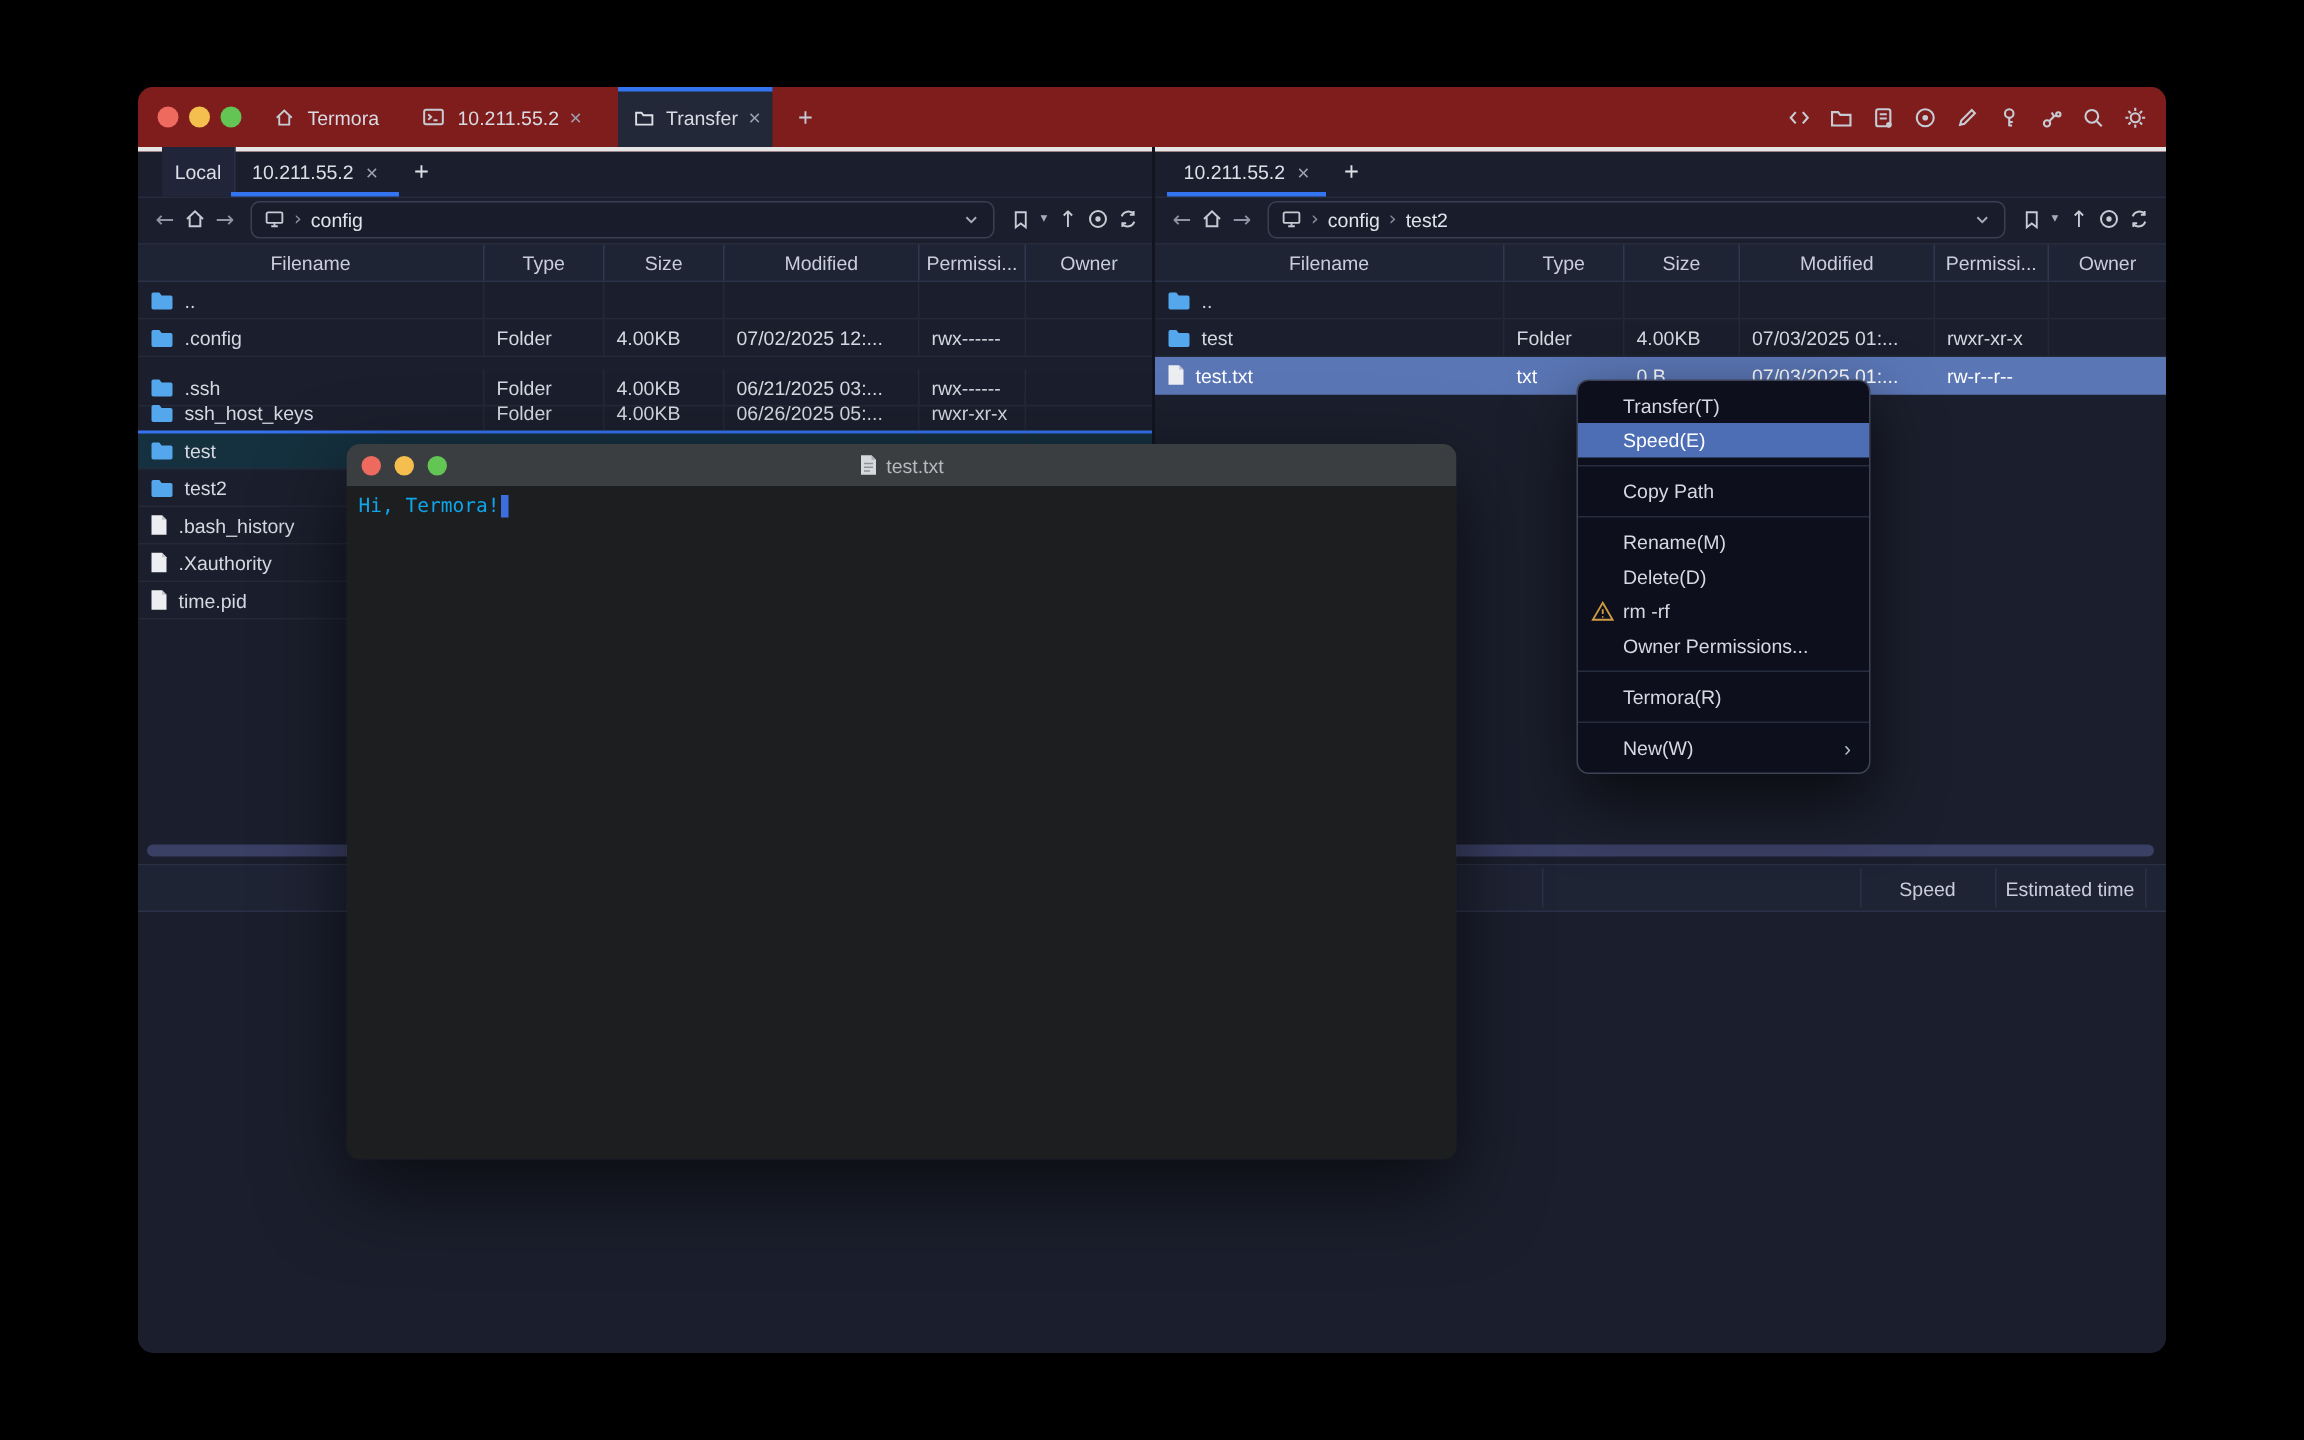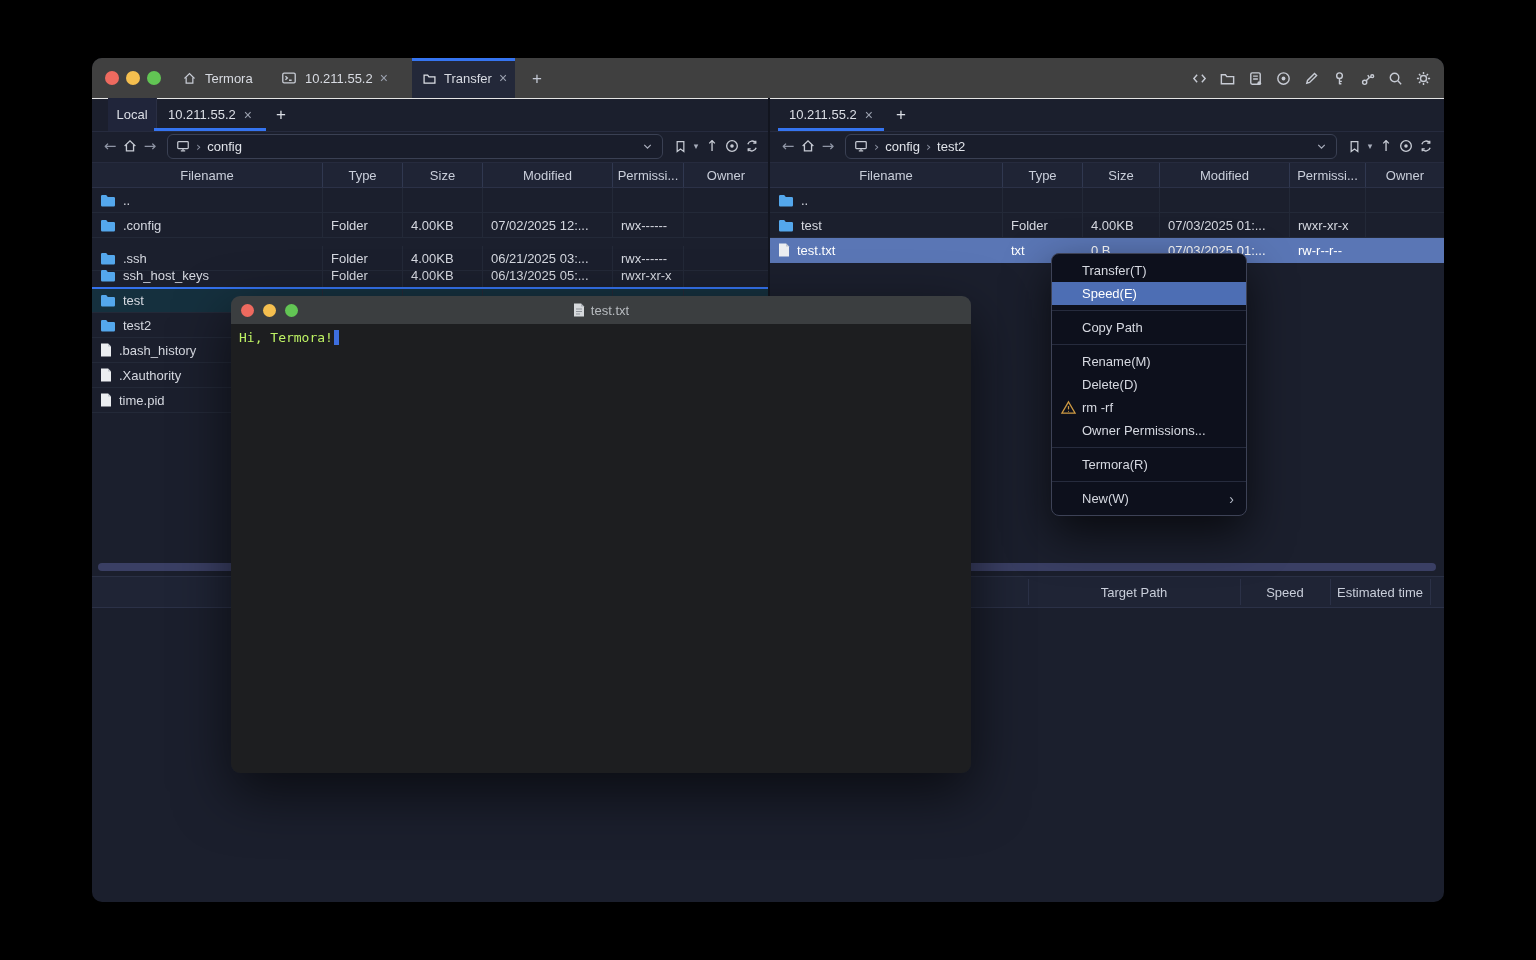--- a/index.html
+++ b/index.html
@@ -2,22 +2,22 @@
 <html><head>
 <meta charset="utf-8">
 <style>
   html,body{margin:0;padding:0;background:#000;}
   .page{position:relative;width:1536px;height:960px;background:#000;overflow:hidden;
         font-family:"Liberation Sans",sans-serif;}
   .window{position:absolute;left:92px;top:58px;width:1352px;height:844px;background:#1B1F2D;
           border-radius:10px;overflow:hidden;box-shadow:0 30px 80px rgba(0,0,0,.7);
           font-size:13px;color:#D5D8E0;}
   
-  .titlebar{position:absolute;left:0;top:0;width:100%;height:40px;background:#404040;
-            border-bottom:1px solid #e5e5e5;}
+  .titlebar{position:absolute;left:0;top:0;width:100%;height:40px;background:#7f1d1d;
+            border-bottom:3px solid #e5e5e5;}
   .tl{position:absolute;top:13px;width:14px;height:14px;border-radius:50%;}
   .tl.red{background:#EE6A5F;} .tl.yel{background:#F5BF4F;} .tl.grn{background:#62C554;}
   .ttab{position:absolute;top:0;height:40px;display:flex;align-items:center;gap:7px;color:#D8DBE2;}
   .ttab.active{background:#232839;box-shadow:inset 0 3px 0 #3574F0;padding:0 10px;}
   .close{color:#9CA2B0;font-size:14px;line-height:1;}
   .plusbtn{color:#C3C8D4;font-size:17px;line-height:1;}
   .hicons{position:absolute;right:12px;top:0;height:40px;display:flex;align-items:center;gap:10px;}
   .hicon{width:18px;height:18px;display:flex;align-items:center;justify-content:center;}
   svg{display:block;}
   
@@ -61,21 +61,21 @@
   .tcol{position:absolute;top:0;height:30px;display:flex;align-items:center;justify-content:center;color:#C9CEDA;}
   .tline{position:absolute;top:2px;width:1px;height:26px;background:#2B3147;}
   
   .editor{position:absolute;left:139px;top:238px;width:740px;height:477px;border-radius:9px;
           overflow:hidden;box-shadow:0 20px 55px rgba(0,0,0,.6);z-index:10;}
   .etitle{height:28px;background:#3B3E40;display:flex;align-items:center;justify-content:center;
           position:relative;color:#B7BBBF;gap:6px;font-size:13px;}
   .etl{position:absolute;left:10px;top:8px;display:flex;gap:9px;}
   .etl span{width:13px;height:13px;border-radius:50%;}
   .econtent{height:449px;background:#1D1E20;padding:6px 8px;box-sizing:border-box;
-            font-family:"DejaVu Sans Mono",monospace;font-size:13px;color:#bef264;}
+            font-family:"DejaVu Sans Mono",monospace;font-size:13px;color:#0ea5e9;}
   .cursor{display:inline-block;width:5px;height:15px;background:#3D6EE0;vertical-align:text-bottom;margin-left:1px;}
   
   .cmenu{position:absolute;left:959px;top:195px;width:196px;background:#0D101C;border:1px solid #3D4256;
          border-radius:8px;padding:5px 0;box-shadow:0 18px 45px rgba(0,0,0,.65);z-index:20;box-sizing:border-box;}
   .mi{height:23px;display:flex;align-items:center;padding:0 12px 0 30px;color:#D6D9E1;position:relative;}
   .mi.hl{background:#4D6EB4;color:#FFFFFF;}
   .msep{height:1px;background:#262B3D;margin:5px 0;}
   .warnico{position:absolute;left:8px;top:3px;width:17px;height:17px;}
   .sub{margin-left:auto;color:#B6BBC8;font-size:14px;}
 </style>
@@ -361,21 +361,21 @@
     <div class="fc">
           <span class="fico">
             <svg width="16" height="13" viewBox="0 0 16 13">
               <path d="M1 2.2 a1.2 1.2 0 0 1 1.2-1.2 h4 l1.6 2 h6 a1.2 1.2 0 0 1 1.2 1.2 v7 a1.2 1.2 0 0 1 -1.2 1.2 h-11.6 a1.2 1.2 0 0 1 -1.2 -1.2 z" fill="#54A7EC"></path>
             </svg>
           </span>
           <span>ssh_host_keys</span>
         </div>
     <div class="fc">Folder</div>
     <div class="fc">4.00KB</div>
-    <div class="fc">06/13/2025 05:...</div>
+    <div class="fc">06/26/2025 05:...</div>
     <div class="fc">rwxr-xr-x</div>
     <div class="fc"></div>
   </div>
   <div class="blueline"></div>
   <div class="frow grid-l sel-teal" style="top:230px;">
     <div class="fc">
           <span class="fico">
             <svg width="16" height="13" viewBox="0 0 16 13">
               <path d="M1 2.2 a1.2 1.2 0 0 1 1.2-1.2 h4 l1.6 2 h6 a1.2 1.2 0 0 1 1.2 1.2 v7 a1.2 1.2 0 0 1 -1.2 1.2 h-11.6 a1.2 1.2 0 0 1 -1.2 -1.2 z" fill="#54A7EC"></path>
             </svg>
@@ -508,21 +508,20 @@
     <div class="fc"></div>
   </div>
 
   <div class="scrollthumb"></div>
   <div class="bdiv"></div>
   <div class="thead2">
     <span class="tline" style="left:936px;"></span>
     <span class="tline" style="left:1148px;"></span>
     <span class="tline" style="left:1238px;"></span>
     <span class="tline" style="left:1338px;"></span>
-    <div class="tcol" style="left:936px;width:212px;">Target Path</div>
     <div class="tcol" style="left:1148px;width:90px;">Speed</div>
     <div class="tcol" style="left:1238px;width:100px;">Estimated time</div>
   </div>
 
   <div class="editor">
     <div class="etitle">
       <span class="etl">
         <span style="background:#EE6A5F;"></span>
         <span style="background:#F5BF4F;"></span>
         <span style="background:#62C554;"></span>

